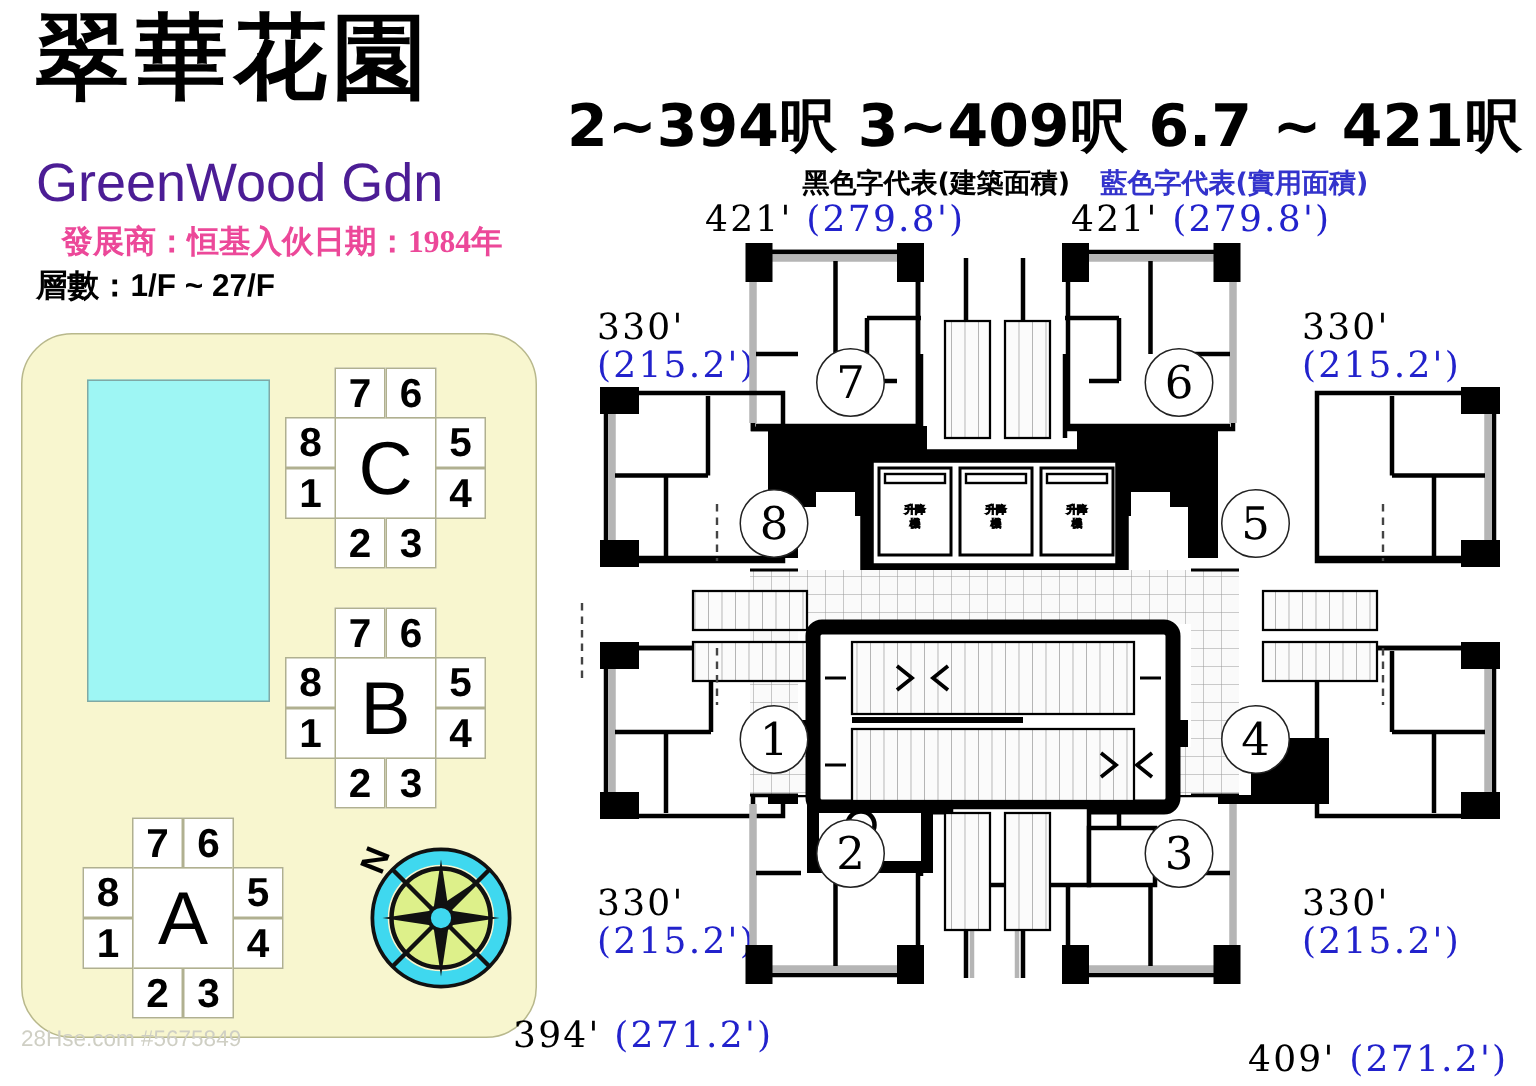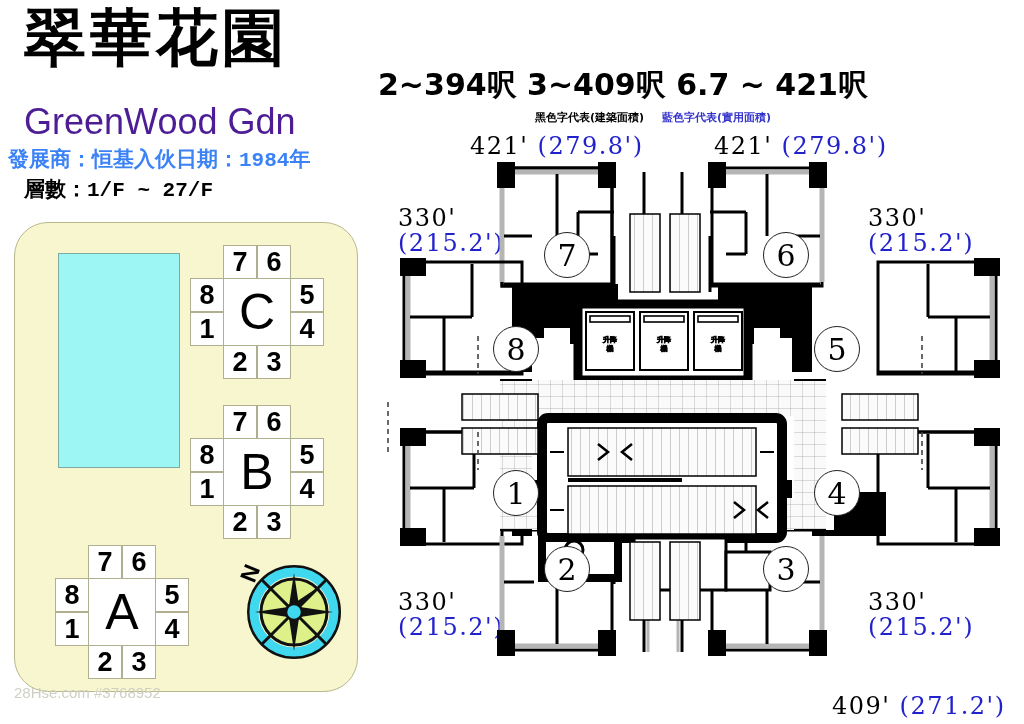--- a/index.html
+++ b/index.html
@@ -20,43 +20,43 @@
     font-size:62px;line-height:68px;font-weight:700;
     letter-spacing:4px;color:#000;white-space:nowrap;
   }
   .en-title{
     position:absolute;left:24px;top:102px;
     font-family:"Liberation Sans",sans-serif;
     font-size:36px;line-height:40px;font-weight:400;
     letter-spacing:0px;color:#4c1d95;white-space:nowrap;
   }
   .dev-line{
-    position:absolute;left:8px;top:148px;
-    font-family:Liberation Mono, monospace;
-    font-size:21px;line-height:26px;font-weight:700;color:#3b82f6;white-space:nowrap;
+    position:absolute;left:41px;top:148px;
+    font-family:Liberation Serif, serif;
+    font-size:21px;line-height:26px;font-weight:700;color:#ec4899;white-space:nowrap;
   }
   .floors-line{
     position:absolute;left:24px;top:178px;
-    font-family:Liberation Mono, monospace;
+    font-family:Liberation Sans, sans-serif;
     font-size:21px;line-height:26px;font-weight:700;color:#000;white-space:nowrap;
   }
   .blocks-line1{
     position:absolute;left:378px;top:22px;
     font-family:"DejaVu Sans","Liberation Sans",sans-serif;
     font-size:33px;line-height:38px;font-weight:700;color:#000;white-space:nowrap;
   }
   .blocks-line2{
     position:absolute;left:378px;top:66px;
     font-family:"DejaVu Sans","Liberation Sans",sans-serif;
-    font-size:30px;line-height:38px;font-weight:700;color:#000;white-space:nowrap;
+    font-size:39px;line-height:38px;font-weight:700;color:#000;white-space:nowrap;
   }
   .legend-row{
     position:absolute;left:535px;top:110px;
     font-family:"DejaVu Sans","Liberation Sans",sans-serif;
-    font-size:11px;font-weight:700;white-space:nowrap;text-align:right;
+    font-size:18px;font-weight:700;white-space:nowrap;text-align:right;
   }
   .legend-black{color:#000;}
   .legend-blue{color:#3333cc;margin-left:14px;}
 
   
   .site-panel{
     position:absolute;left:14px;top:222px;width:344px;height:470px;
     background:#f8f6cf;border:1px solid #b8b88c;border-radius:34px;
     box-sizing:border-box;
   }
@@ -219,21 +219,21 @@
         <polygon points="30,30 52,50 56,56 50,52"></polygon>
         <polygon points="82,30 60,52 56,56 52,50"></polygon>
         <polygon points="30,82 52,60 56,56 50,62"></polygon>
         <polygon points="82,82 60,60 56,56 62,62"></polygon>
       </g>
       <circle cx="56" cy="56" r="8" fill="#3fd8ef" stroke="#111" stroke-width="2.5"></circle>
     </svg>
     <div class="n-letter">N</div>
   </div>
 
-  <div class="watermark">28Hse.com #3768952</div>
+  <div class="watermark">28Hse.com #5675849</div>
 
   <div class="dim" style="left:470px;top:132px;">
     <span class="blk">421'</span>
     <span class="blu">(279.8')</span>
   </div>
 
   <div class="dim" style="left:714px;top:132px;">
     <span class="blk">421'</span>
     <span class="blu">(279.8')</span>
   </div>
@@ -251,20 +251,24 @@
   <div class="dim two-line center" style="left:398px;top:590px;">
     <div class="blk">330'</div>
     <div class="blu">(215.2')</div>
   </div>
 
   <div class="dim two-line center" style="left:868px;top:590px;">
     <div class="blk">330'</div>
     <div class="blu">(215.2')</div>
   </div>
 
+  <div class="dim" style="left:342px;top:676px;">
+    <span class="blk">394'</span>
+    <span class="blu">(271.2')</span>
+  </div>
 
   <div class="dim" style="left:832px;top:676px;margin-top:16px;">
     <span class="blk">409'</span>
     <span class="blu">(271.2')</span>
   </div>
 
   <div id="plan">
     <svg width="636" height="572" viewBox="0 0 636 572">
       <defs>
         <pattern id="hatch" width="12" height="12" patternUnits="userSpaceOnUse">

